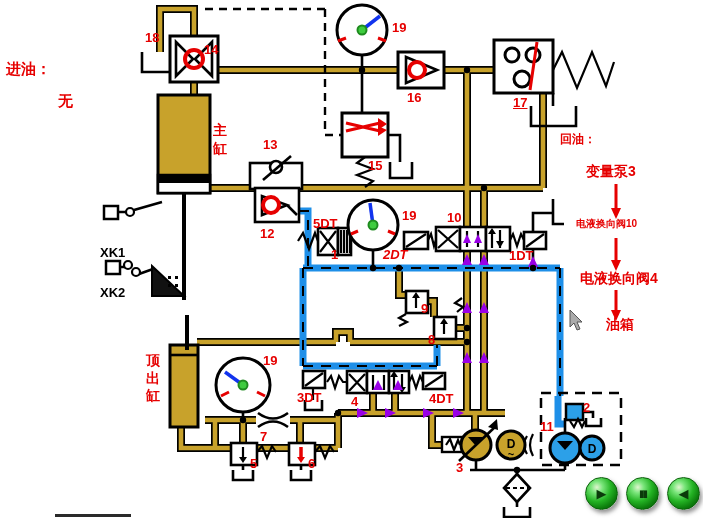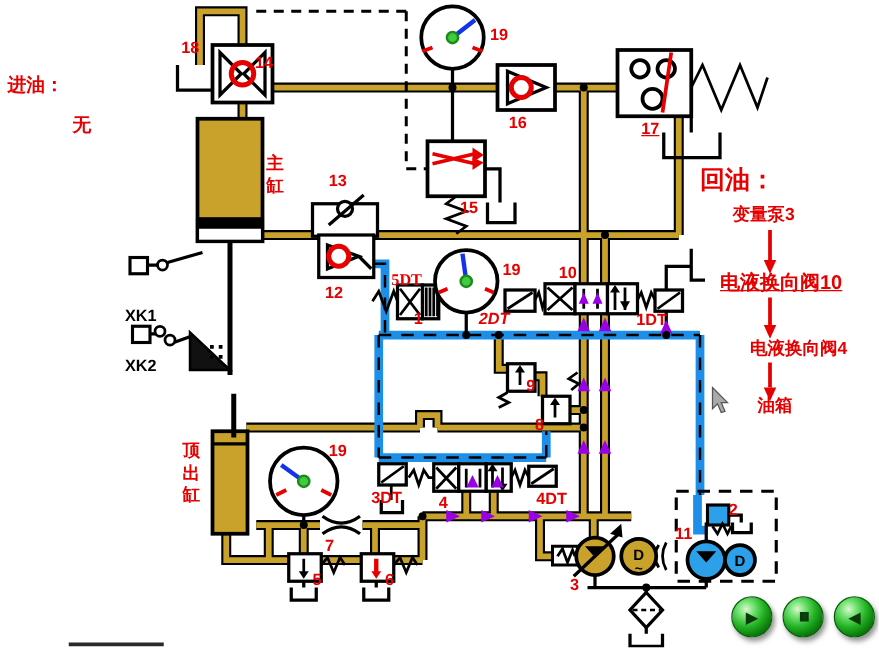--- a/index.html
+++ b/index.html
@@ -291,41 +291,41 @@
   <text x="511" y="448" font-size="12" font-weight="bold" text-anchor="middle" fill="#000">D</text>
   <text x="511" y="458" font-size="11" font-weight="bold" text-anchor="middle" fill="#000">~</text>
   <text x="592" y="453" font-size="12" font-weight="bold" text-anchor="middle" fill="#000">D</text>
 
   <polygon points="570,310 570,327 574,323 577,330 580,329 577,322 582,322" fill="#aaa" stroke="#555" stroke-width="1"></polygon>
 </svg>
 
 <div class="cjk" style="left:6px;top:60px;">进油：</div>
 <div class="cjk" style="left:58px;top:92px;">无</div>
 
-<div class="cjk" style="left:560px;top:133px;font-size:20px;">回油：</div>
+<div class="cjk" style="left:560px;top:133px;font-size:12px;">回油：</div>
 <div class="cjk" style="left:586px;top:163px;font-size:14px;">变量泵3</div>
-<div class="cjk" style="left:576px;top:218px;font-size:16px;text-decoration:underline;">电液换向阀10</div>
-<div class="cjk" style="left:580px;top:270px;font-size:14px;margin-left:20px;">电液换向阀4</div>
+<div class="cjk" style="left:576px;top:218px;font-size:10px;">电液换向阀10</div>
+<div class="cjk" style="left:580px;top:270px;font-size:14px;">电液换向阀4</div>
 <div class="cjk" style="left:606px;top:316px;font-size:14px;">油箱</div>
 
 <div class="cjk vert" style="left:213px;top:122px;">主缸</div>
 <div class="cjk vert" style="left:146px;top:352px;">顶出缸</div>
 
 <div class="blk" style="left:100px;top:246px;">XK1</div>
 <div class="blk" style="left:100px;top:286px;">XK2</div>
 
 <div class="lbl" style="left:145px;top:31px;text-align:center;">18</div>
 <div class="lbl" style="left:204px;top:43px;">14</div>
 <div class="lbl" style="left:392px;top:21px;">19</div>
 <div class="lbl" style="left:407px;top:91px;">16</div>
 <div class="lbl" style="left:513px;top:96px;text-decoration:underline;">17</div>
 <div class="lbl" style="left:368px;top:159px;">15</div>
 <div class="lbl" style="left:263px;top:138px;">13</div>
 <div class="lbl" style="left:260px;top:227px;">12</div>
-<div class="lbl" style="left:313px;top:217px;font-family:Liberation Serif, serif;">5DT</div>
+<div class="lbl" style="left:313px;top:217px;">5DT</div>
 <div class="lbl" style="left:331px;top:248px;">1</div>
 <div class="lbl" style="left:402px;top:209px;">19</div>
 <div class="lbl" style="left:383px;top:248px;font-style:italic;">2DT</div>
 <div class="lbl" style="left:447px;top:211px;">10</div>
 <div class="lbl" style="left:509px;top:249px;">1DT</div>
 <div class="lbl" style="left:421px;top:302px;">9</div>
 <div class="lbl" style="left:428px;top:333px;">8</div>
 <div class="lbl" style="left:263px;top:354px;">19</div>
 <div class="lbl" style="left:297px;top:391px;">3DT</div>
 <div class="lbl" style="left:351px;top:395px;">4</div>

